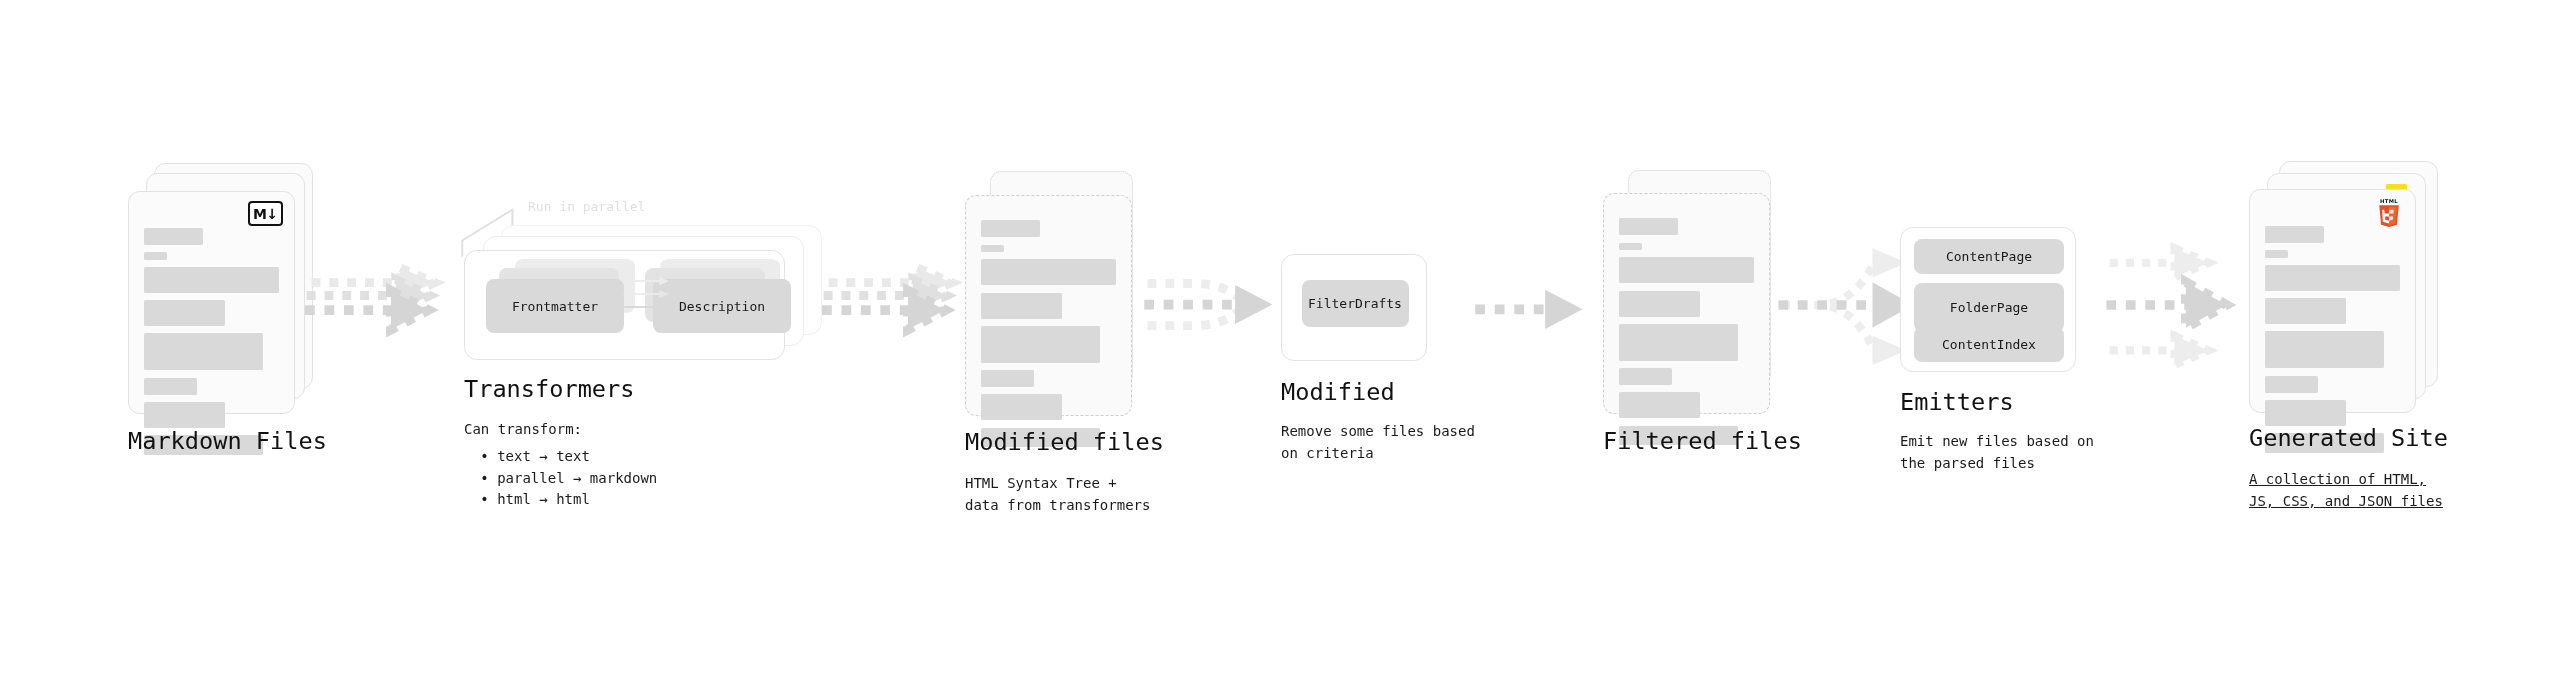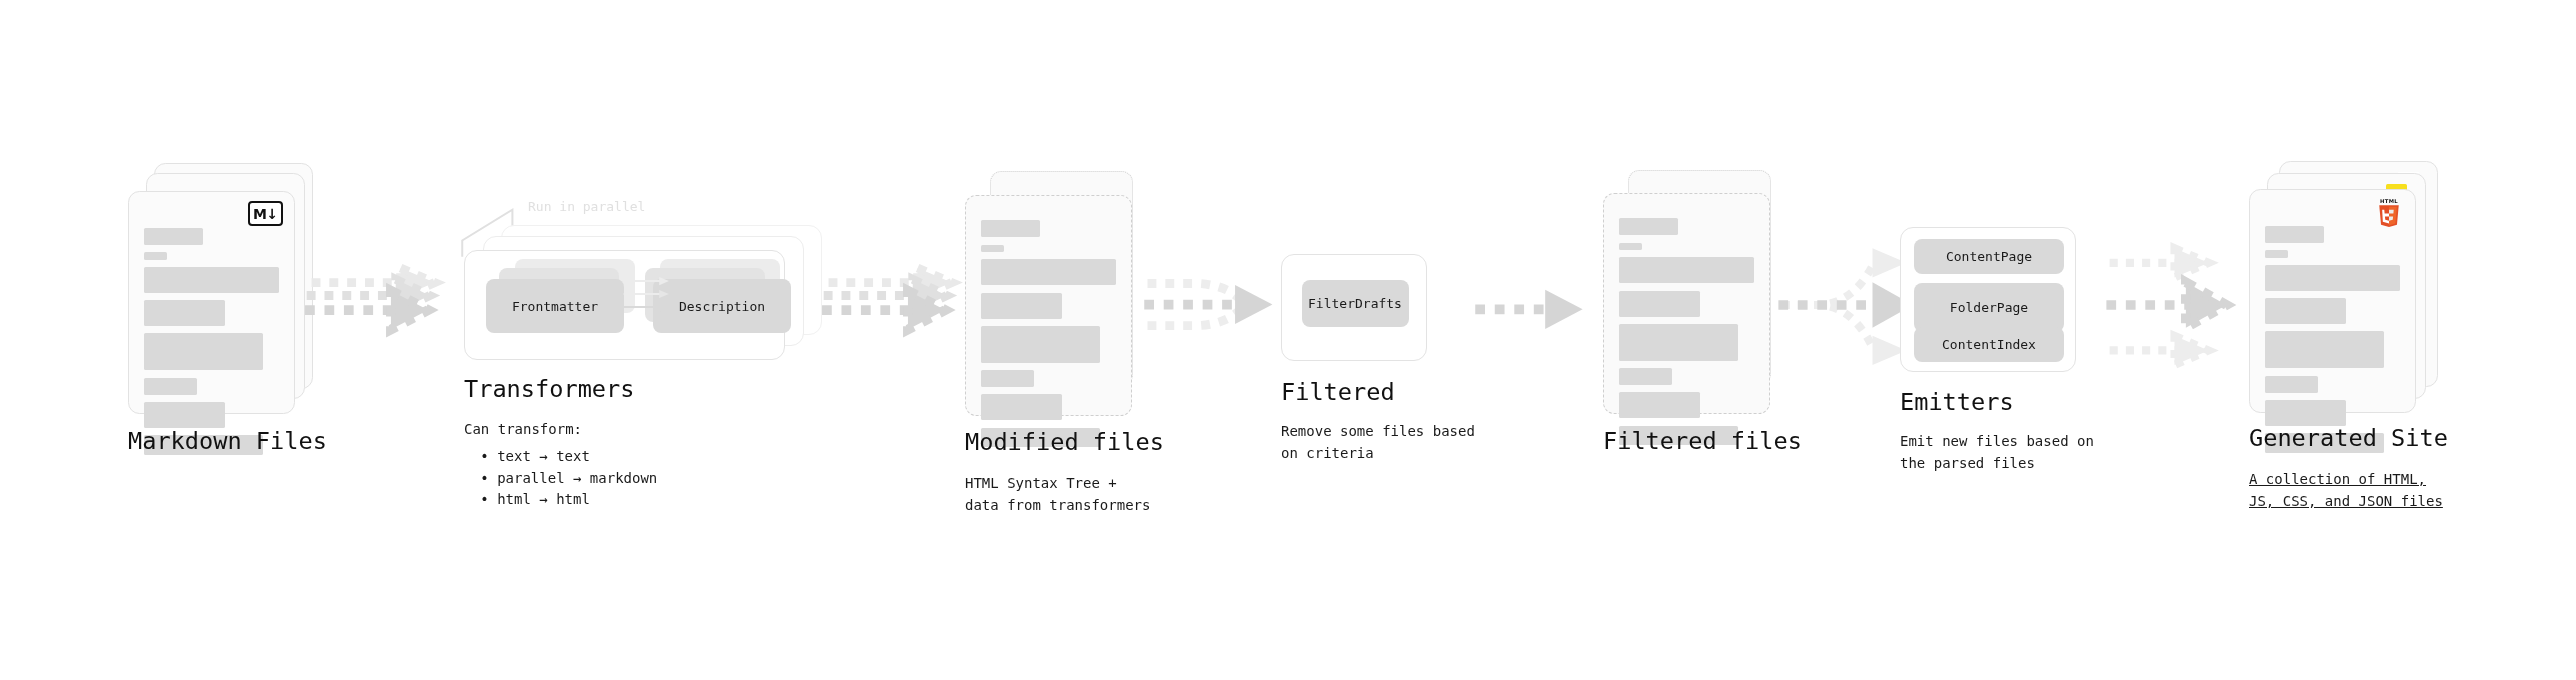--- a/index.html
+++ b/index.html
@@ -252,21 +252,21 @@
   <svg style="left:1141px; top:262px; width:146px; height:98px;" viewBox="0 0 180 120" width="146" height="98">
     <path d="M 8 26 L 70 26 Q 110 28 128 52" fill="none" stroke="#ededed" stroke-width="11" stroke-dasharray="11 11"></path>
     <path d="M 8 78 L 70 78 Q 110 76 128 52" fill="none" stroke="#ededed" stroke-width="11" stroke-dasharray="11 11"></path>
     <line x1="4" y1="52" x2="118" y2="52" stroke="#d5d5d5" stroke-width="12" stroke-dasharray="12 12"></line>
     <polygon points="116,28 162,52 116,76" fill="#d5d5d5"></polygon>
   </svg>
 
   <div class="panel" style="left:1281px; top:254px; width:146px; height:107px;">
     <div class="chip" style="left:19.5px; top:25px; width:107px; height:47px;">FilterDrafts</div>
   </div>
-  <div class="title" style="left:1281px; top:378px;">Filtered</div>
+  <div class="title" style="left:1281px; top:378px;">Modified</div>
   <div class="caption" style="left:1281px; top:421px;">Remove some files based
 on criteria</div>
 
   <svg style="left:1472px; top:293px; width:122px; height:49px;" viewBox="0 0 150 60" width="122" height="49">
     <line x1="4" y1="20" x2="92" y2="20" stroke="#d5d5d5" stroke-width="12" stroke-dasharray="12 12"></line>
     <polygon points="90,-4 136,20 90,44" fill="#d5d5d5"></polygon>
   </svg>
 
   <div class="doc-stack">
     <div class="doc dotted" style="left:1628px; top:170px; width:143px; height:215px;"></div>

